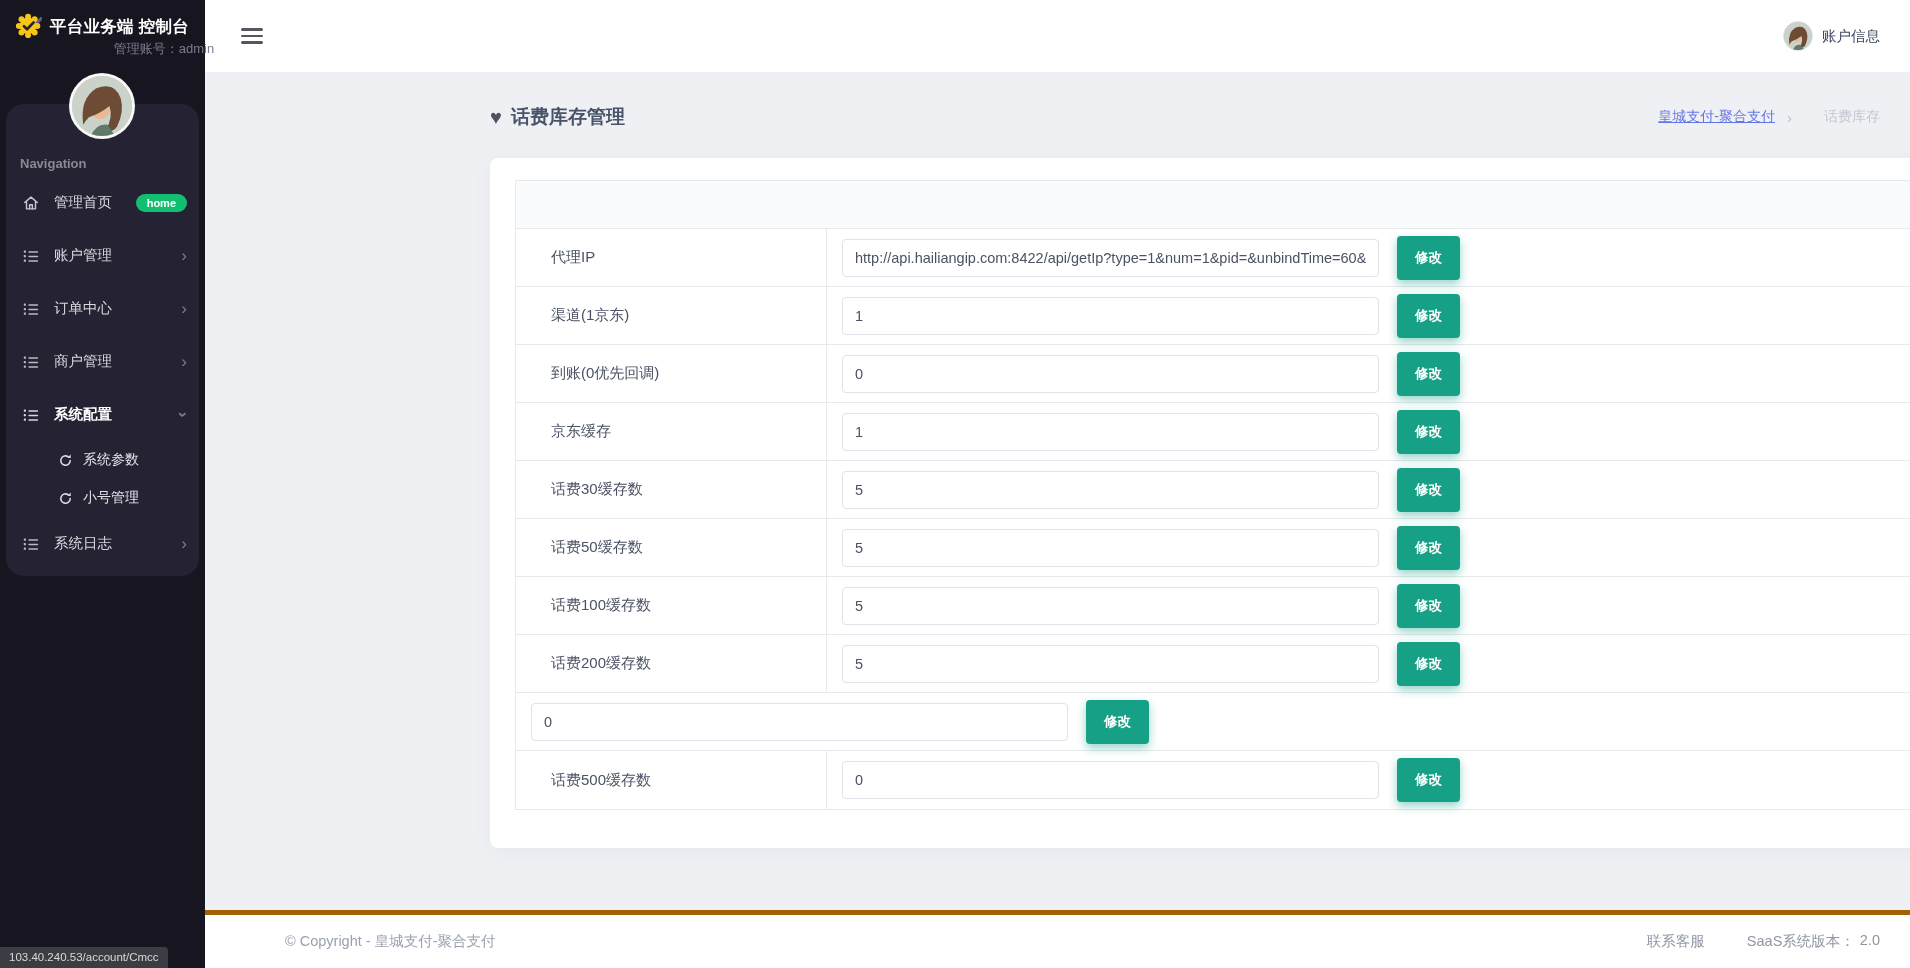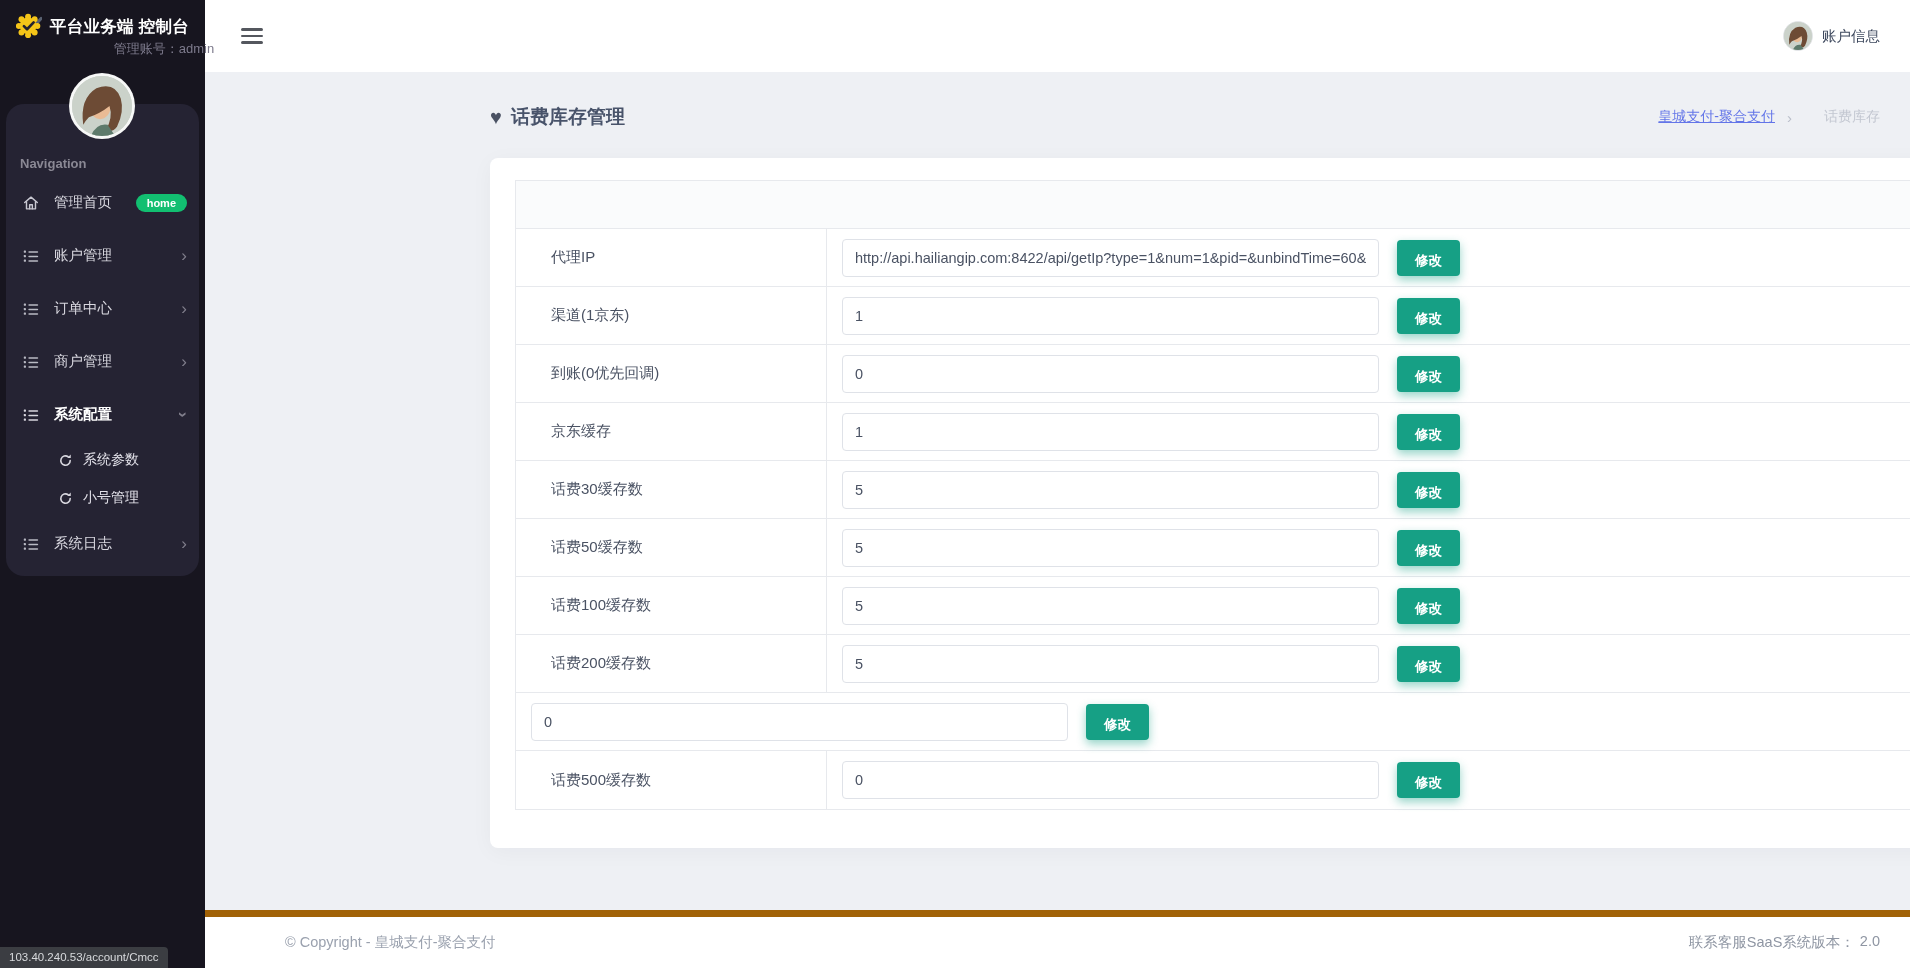--- a/index.html
+++ b/index.html
@@ -47,24 +47,24 @@
   .bc-current { color:#c3c7d1;margin-left:20px; }
 
   .card { position:absolute; left:285px; top:158px; width:1600px; height:690px; background:#ffffff; border-radius:8px; box-shadow:0 4px 22px rgba(20,30,60,.04); }
   .ctable { margin:22px 25px 0; border:1px solid #e7e9ed; }
   .thead { height:48px; background:#fafbfc; border-bottom:1px solid #e7e9ed; }
   .trow { display:flex; height:58px; border-bottom:1px solid #e7e9ed; background:#fff; }
   .trow:last-child { border-bottom:none; }
   .tcell-label { width:311px; flex:0 0 311px; border-right:1px solid #e7e9ed; display:flex; align-items:center; padding-left:35px; color:#4a5263; font-size:15px; }
   .tcell-value { flex:1; display:flex; align-items:center; padding-left:15px; gap:18px; }
   .tinput { width:537px; height:38px; border:1px solid #dfe2e8; border-radius:4px; padding:0 12px; font-size:14.5px; color:#4a5263; font-family:inherit; background:#fff; outline:none; white-space:nowrap; overflow:hidden; }
-  .modify-btn { background:#16a085; color:#ffffff; border:none; border-radius:4px; height:36px; padding:12px 18px; font-size:13.5px; font-weight:bold; font-family:inherit; cursor:pointer; box-shadow:0 4px 10px rgba(22,160,133,.45); }
-
-  .footer { position:absolute; left:0; right:0; top:910px; height:58px; background:#ffffff; border-top:7px solid #a16207; display:flex; align-items:center; padding:0 30px 0 80px; font-size:14.5px; color:#9aa1ae; }
-  .footer-right { margin-left:auto; display:flex; align-items:center; }
+  .modify-btn { background:#16a085; color:#ffffff; border:none; border-radius:4px; height:44px; padding:12px 18px; font-size:13.5px; font-weight:bold; font-family:inherit; cursor:pointer; box-shadow:0 4px 10px rgba(22,160,133,.45); }
+
+  .footer { position:absolute; left:0; right:0; top:910px; height:58px; background:#ffffff; border-top:5px solid #a16207; display:flex; align-items:center; padding:0 30px 0 80px; font-size:14.5px; color:#9aa1ae; }
+  .footer-right { margin-left:auto; display:flex; align-items:center; gap:42px; }
   .footer-link { cursor:pointer; color:#8f96a3; }
   .version-wrap { display:flex; gap:5px; color:#8f96a3; }
 </style>
 </head>
 <body>
 
 <aside class="sidebar">
   <div class="sidebar-panel"></div>
 
   <div class="logo-row">

